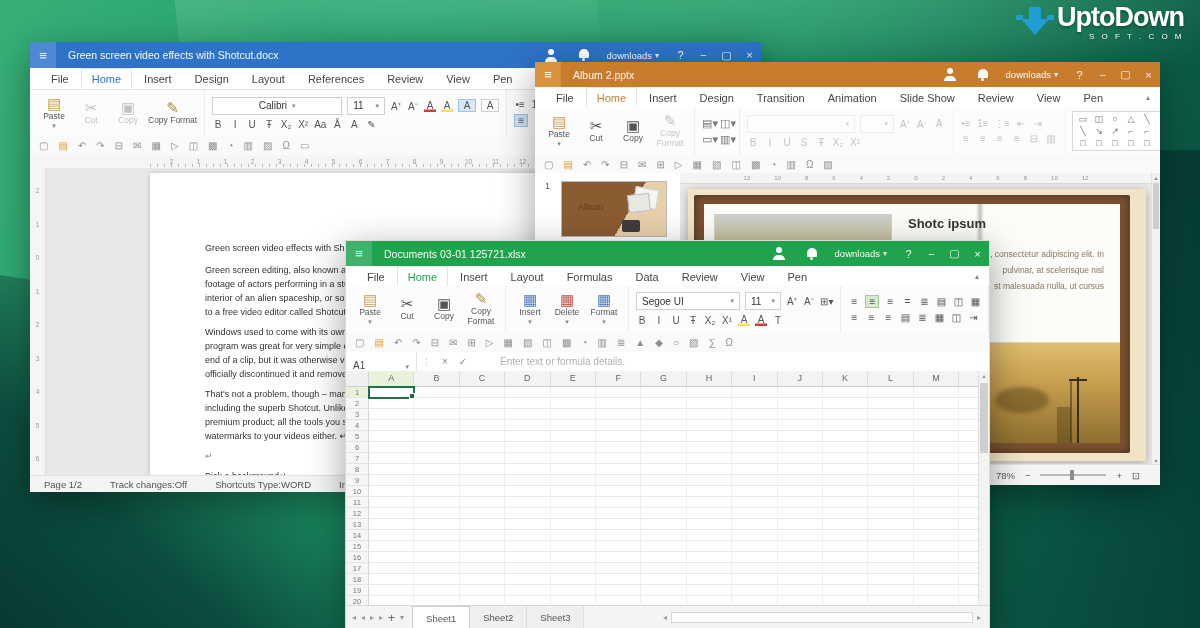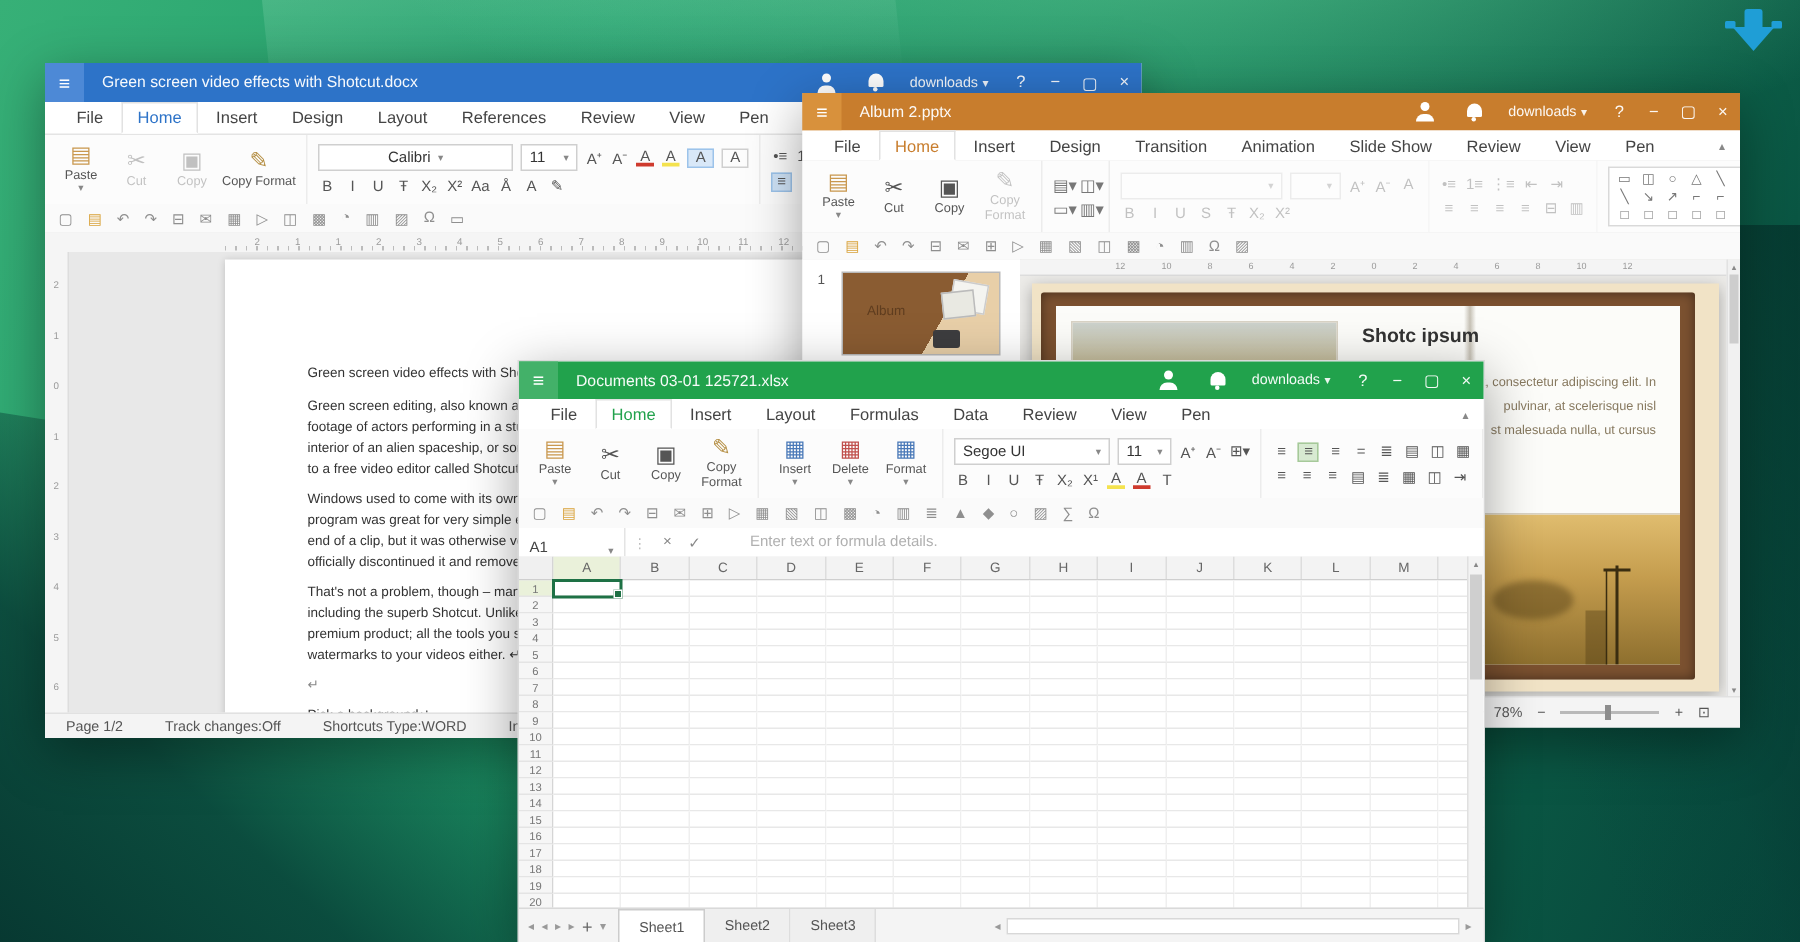--- a/index.html
+++ b/index.html
@@ -178,20 +178,24 @@
 <div class="bgwedge bg2"></div>
 <div class="bgwedge bg3"></div>
 
 <div class="logo">
   <div class="logo-arrow">
     <div class="shaft"></div>
       <div class="wing wl"></div>
       <div class="wing wr"></div>
       <div class="head"></div>
   </div>
+  <div class="logo-text">
+    <div class="logo-brand">UptoDown</div>
+    <div class="logo-sub">S O F T . C O M</div>
+  </div>
 </div>
 
 <div class="win w-writer">
   <div class="tbar">
     <div class="ham">≡</div>
     <div class="ttl">Green screen video effects with Shotcut.docx</div>
     <div class="sp"></div>
     <span class="ic-user"></span>
     <span class="ic-bell"></span>
     <span class="acct">downloads</span>

